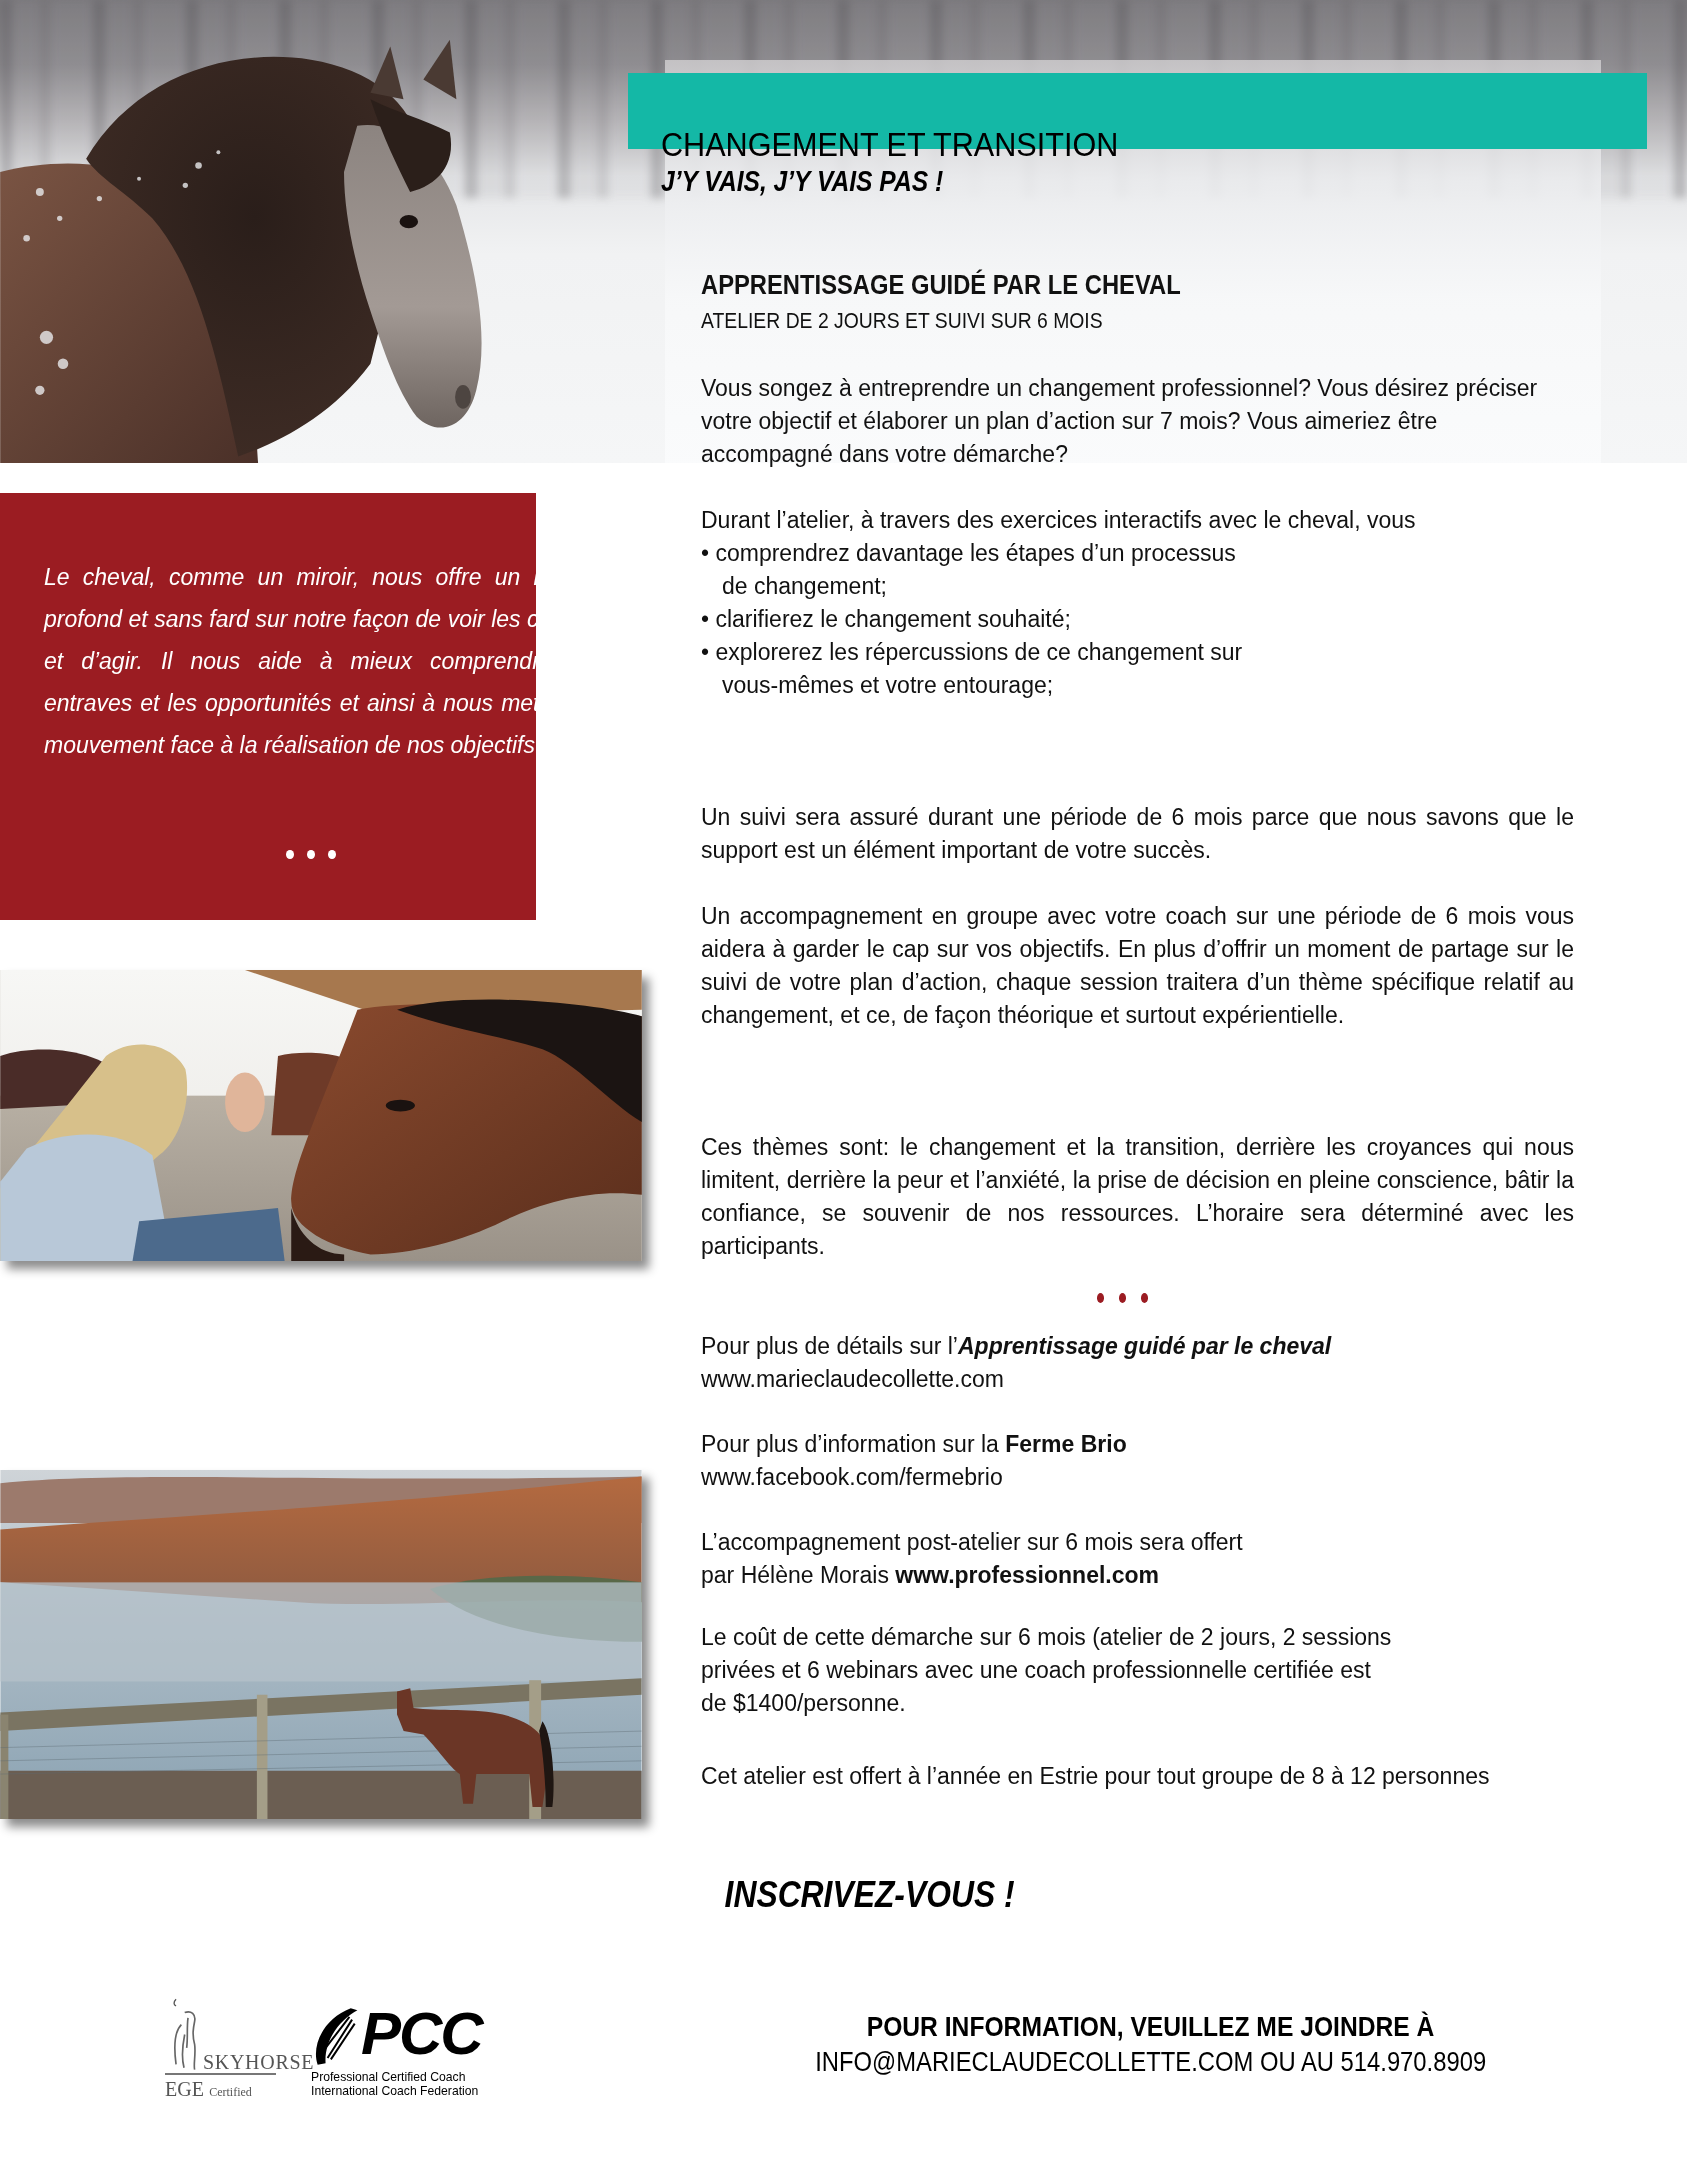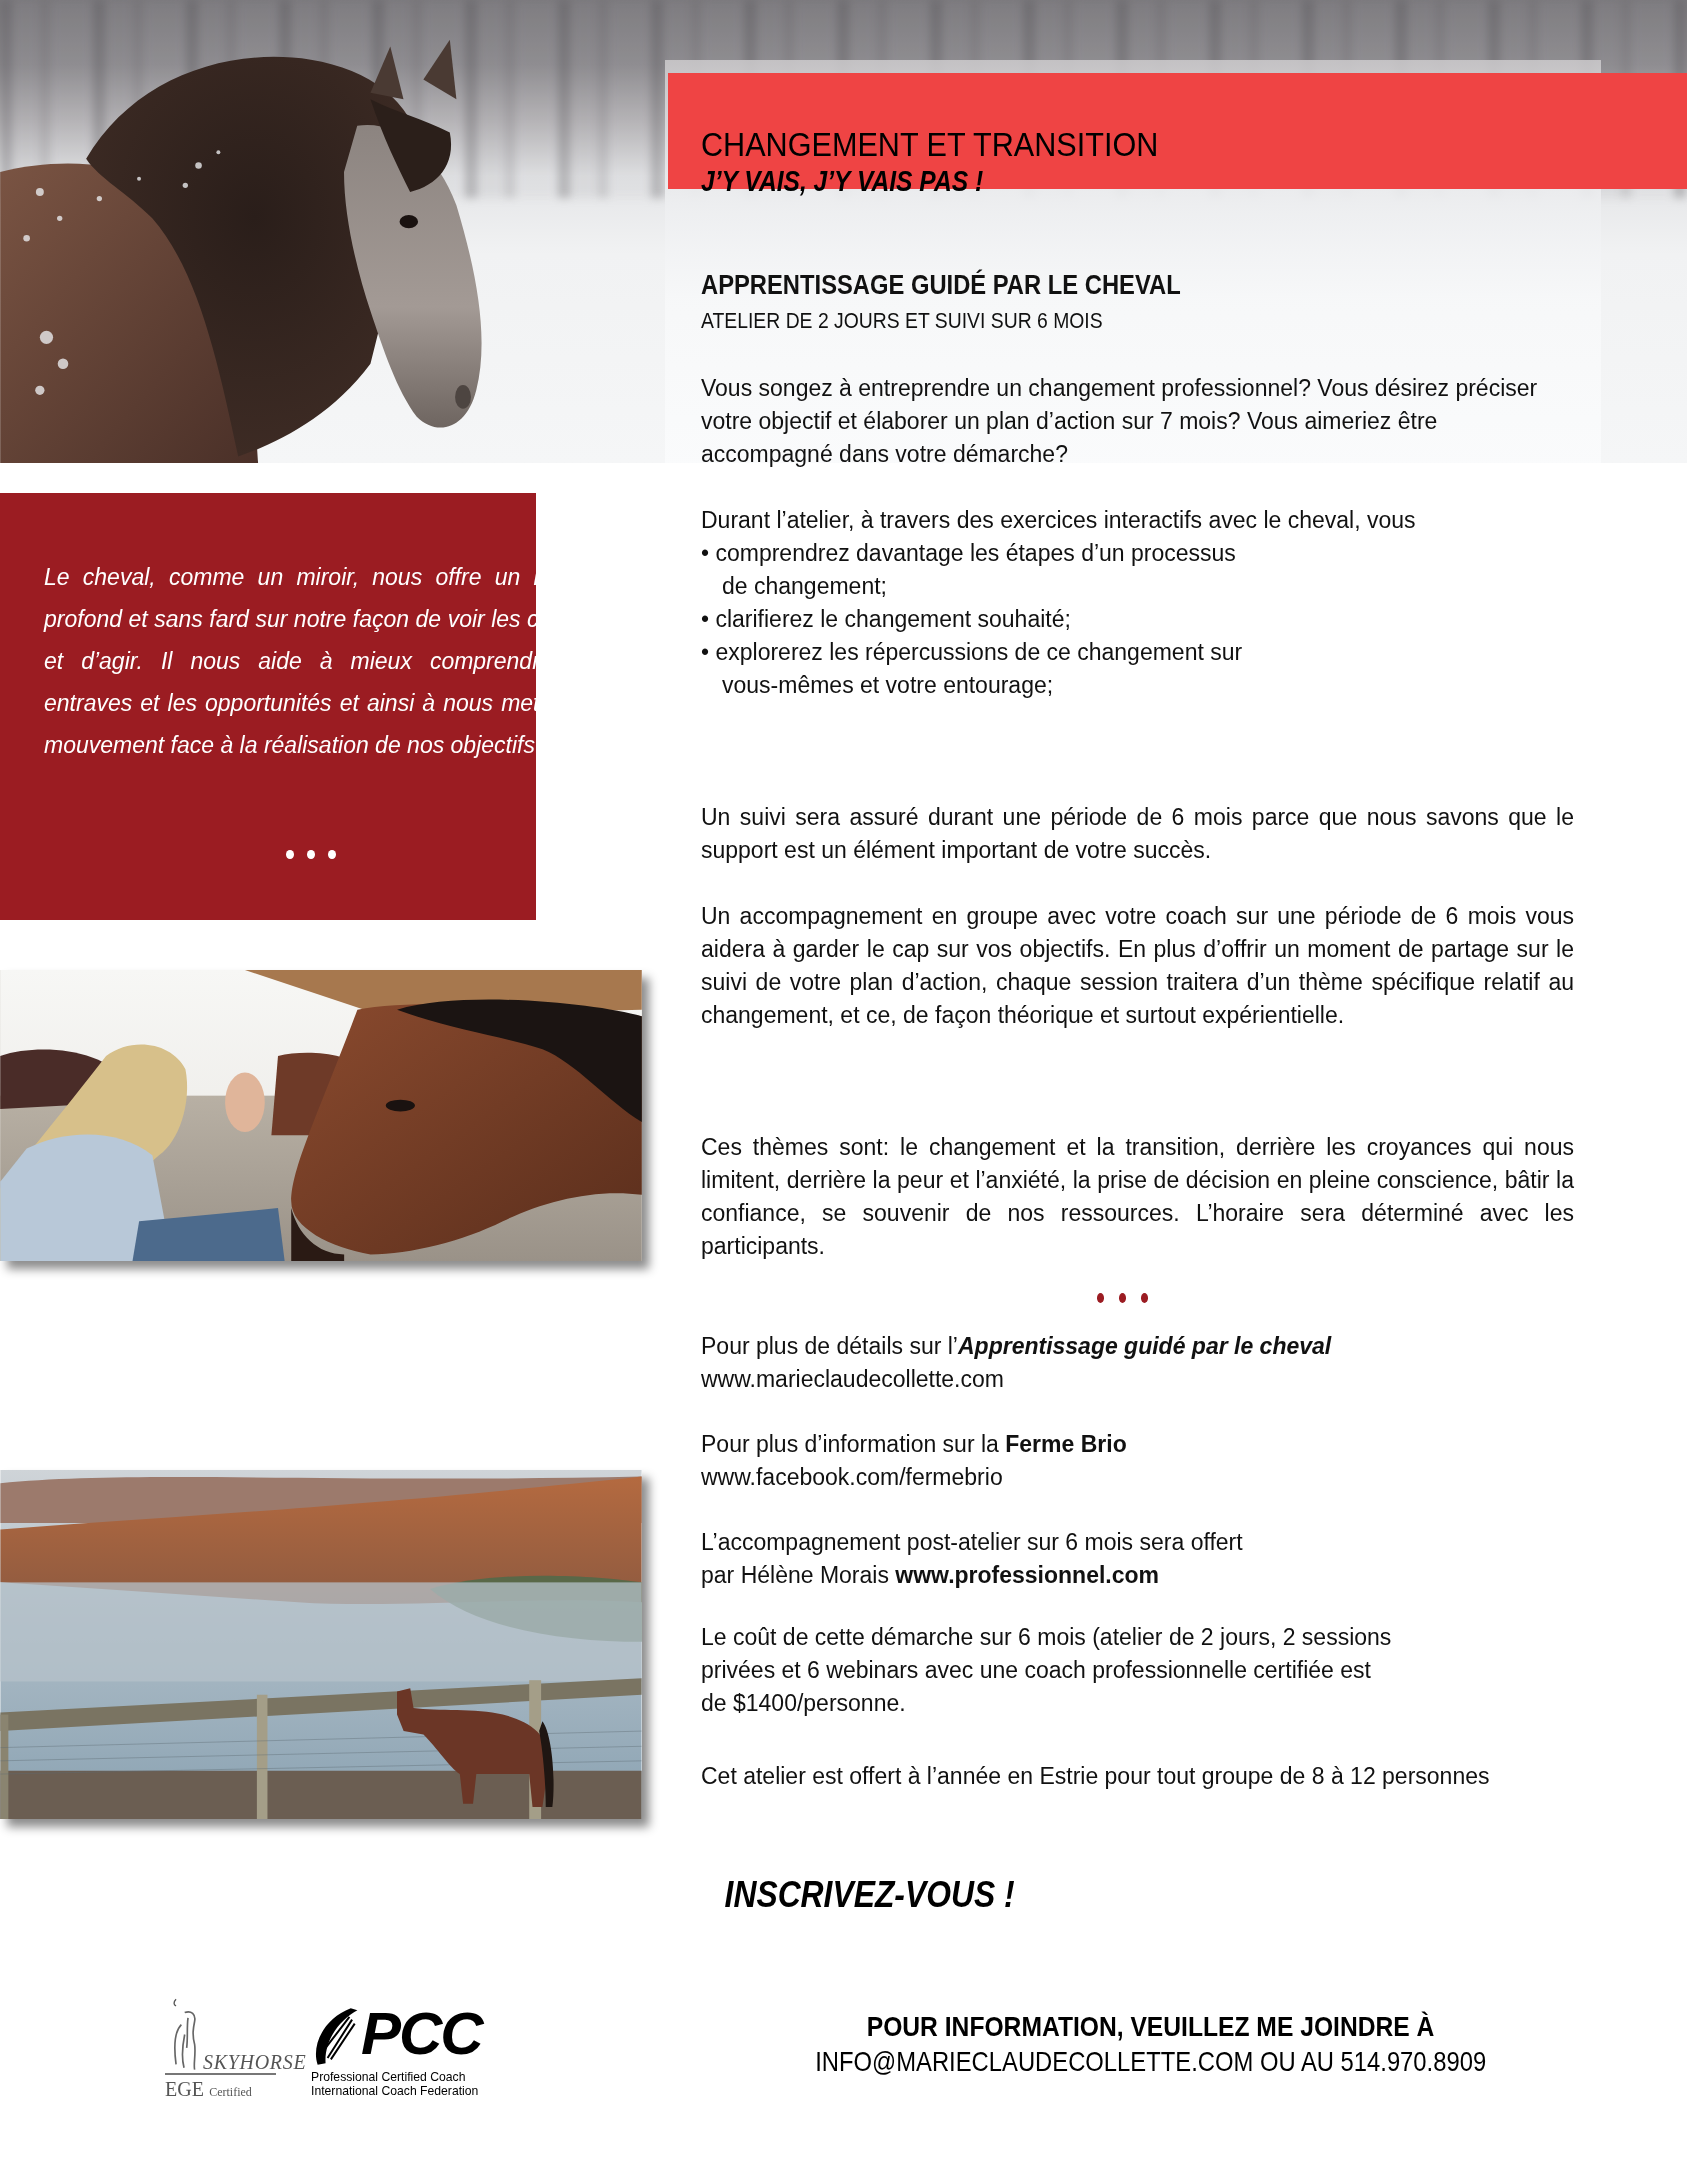--- a/index.html
+++ b/index.html
@@ -22,22 +22,22 @@
     filter: blur(4px);
   }
   
   .horse-top { position: absolute; left: 0; top: 20px; width: 569px; height: 443px; }
   
   .hero-panel {
     position: absolute; left: 665px; top: 60px; width: 936px; height: 404px;
     background: linear-gradient(180deg, rgba(205,203,205,0.85) 0%, rgba(235,236,238,0.9) 30%, rgba(247,248,249,0.95) 60%, rgba(250,251,252,0.97) 100%);
   }
   .banner {
-    position: absolute; left: 668px; top: 73px; width: 1019px; height: 116px;
-    background: #ef4444;
+    position: absolute; left: 628px; top: 73px; width: 1019px; height: 76px;
+    background: #14b8a6;
   }
   .banner .t1 {
     position: absolute; left: 33px; top: 52px; font-size: 34px; letter-spacing: 0px;
     font-family: "Liberation Sans", sans-serif; font-weight: 400; color: #000;
     transform: scaleX(0.9); transform-origin: left center; white-space: nowrap;
   }
   .banner .t2 {
     position: absolute; left: 33px; top: 91px; font-size: 30px;
     font-family: "Liberation Sans", sans-serif; font-weight: 700; font-style: italic; color: #000;
     transform: scaleX(0.82); transform-origin: left center; white-space: nowrap;
@@ -99,21 +99,21 @@
     position: absolute; overflow: hidden;
     box-shadow: 6.6px 8px 9.3px rgba(0,0,0,0.45);
   }
   .photo-woman { left: 0; top: 970px; width: 642px; height: 291px; background: #d9d6d0; }
   .photo-land { left: 0; top: 1470px; width: 642px; height: 349px; }
   
   .logo-skyhorse { position: absolute; left: 165px; top: 1995px; width: 132px; height: 109px; }
   .logo-pcc { position: absolute; left: 311px; top: 2005px; width: 198px; height: 99px; }
   .pcc-big { position: absolute; left: 50px; top: -1.3px; font-family: "Liberation Sans", sans-serif; font-weight: 700; font-style: italic; font-size: 60px; color: #000; letter-spacing: -2px; line-height: 60px; }
   .pcc-sub { position: absolute; left: 0; font-family: "Liberation Sans", sans-serif; font-size: 12.2px; color: #000; white-space: nowrap; }
-  .sky-name { position: absolute; left: 38px; top: 56px; font-family: "Liberation Serif", serif; font-size: 14.6px; color: #555; letter-spacing: 0.7px; white-space: nowrap; font-style: italic; }
+  .sky-name { position: absolute; left: 38px; top: 56px; font-family: "Liberation Serif", serif; font-size: 14.6px; color: #555; letter-spacing: 0.7px; white-space: nowrap; }
   .sky-name .big { font-size: 20px; }
   .sky-line { position: absolute; left: 0; top: 78px; width: 111px; height: 2px; background: #777; }
   .sky-cert { position: absolute; left: 0; top: 83px; font-family: "Liberation Serif", serif; color: #555; white-space: nowrap; }
   .sky-cert .ege { font-size: 20px; }
   .sky-cert .c { font-size: 12px; margin-left: 5.3px; }
 </style>
 </head>
 <body>
 
 <div class="hero">

